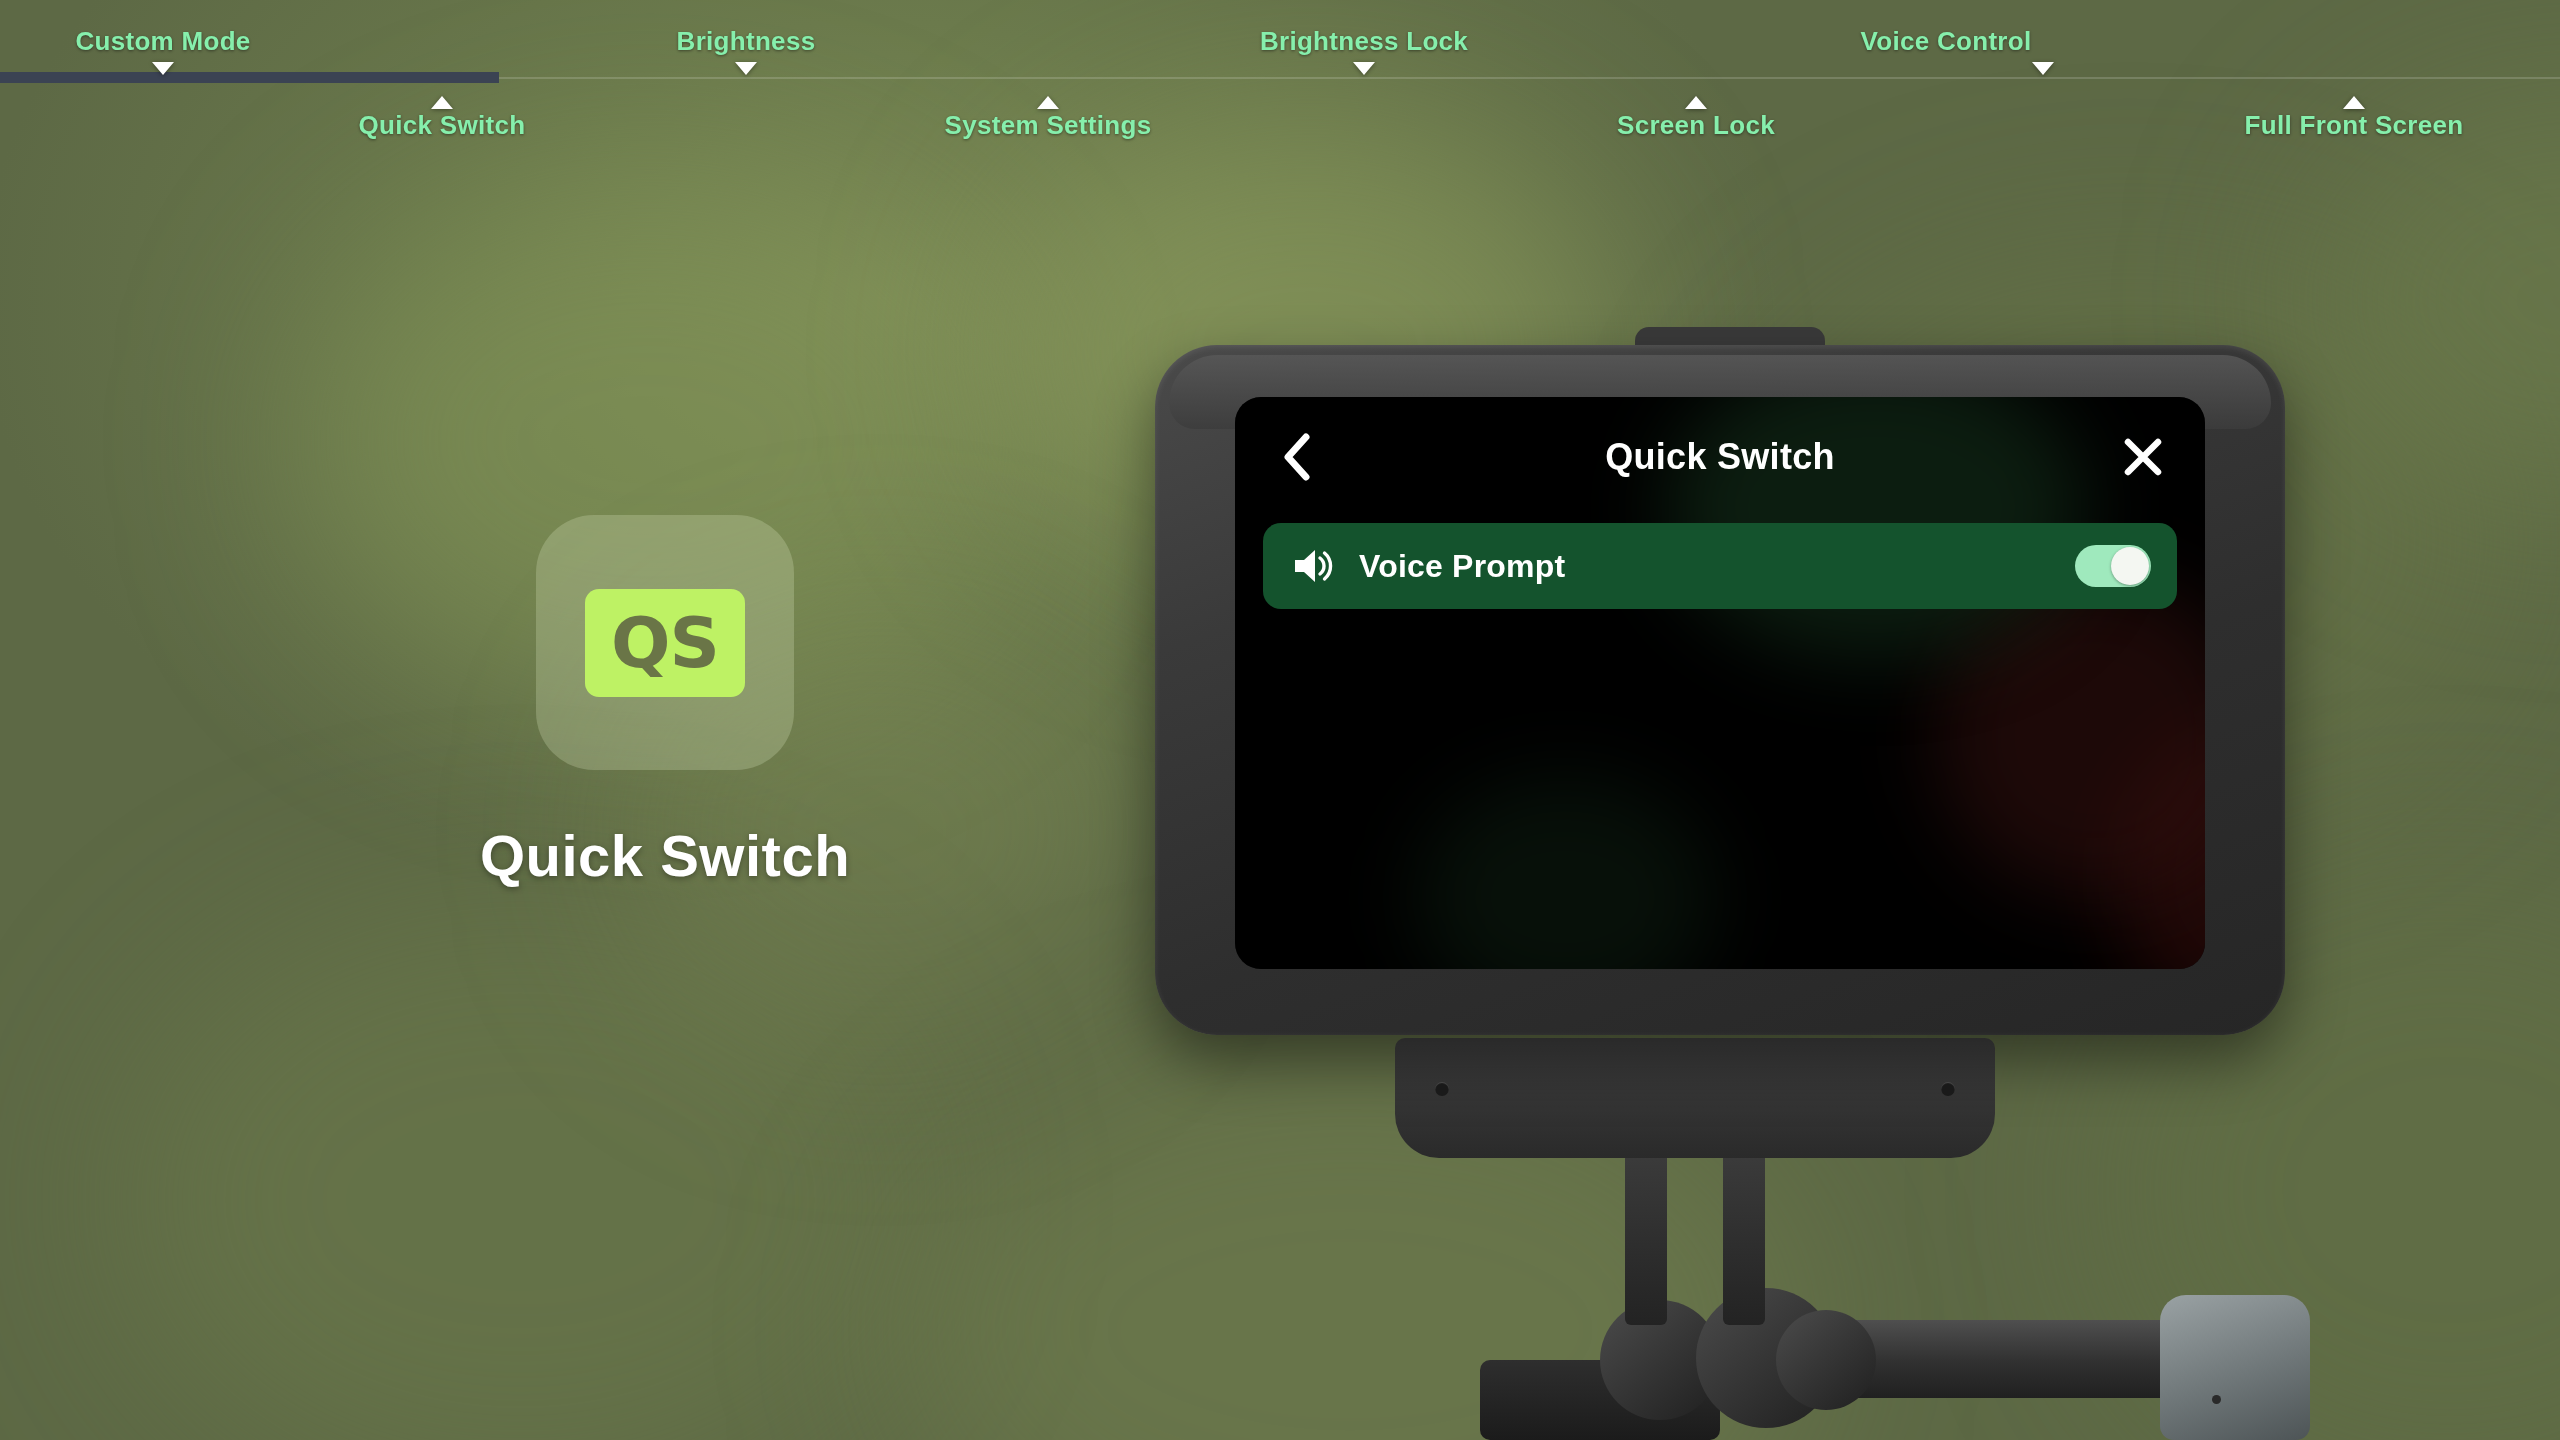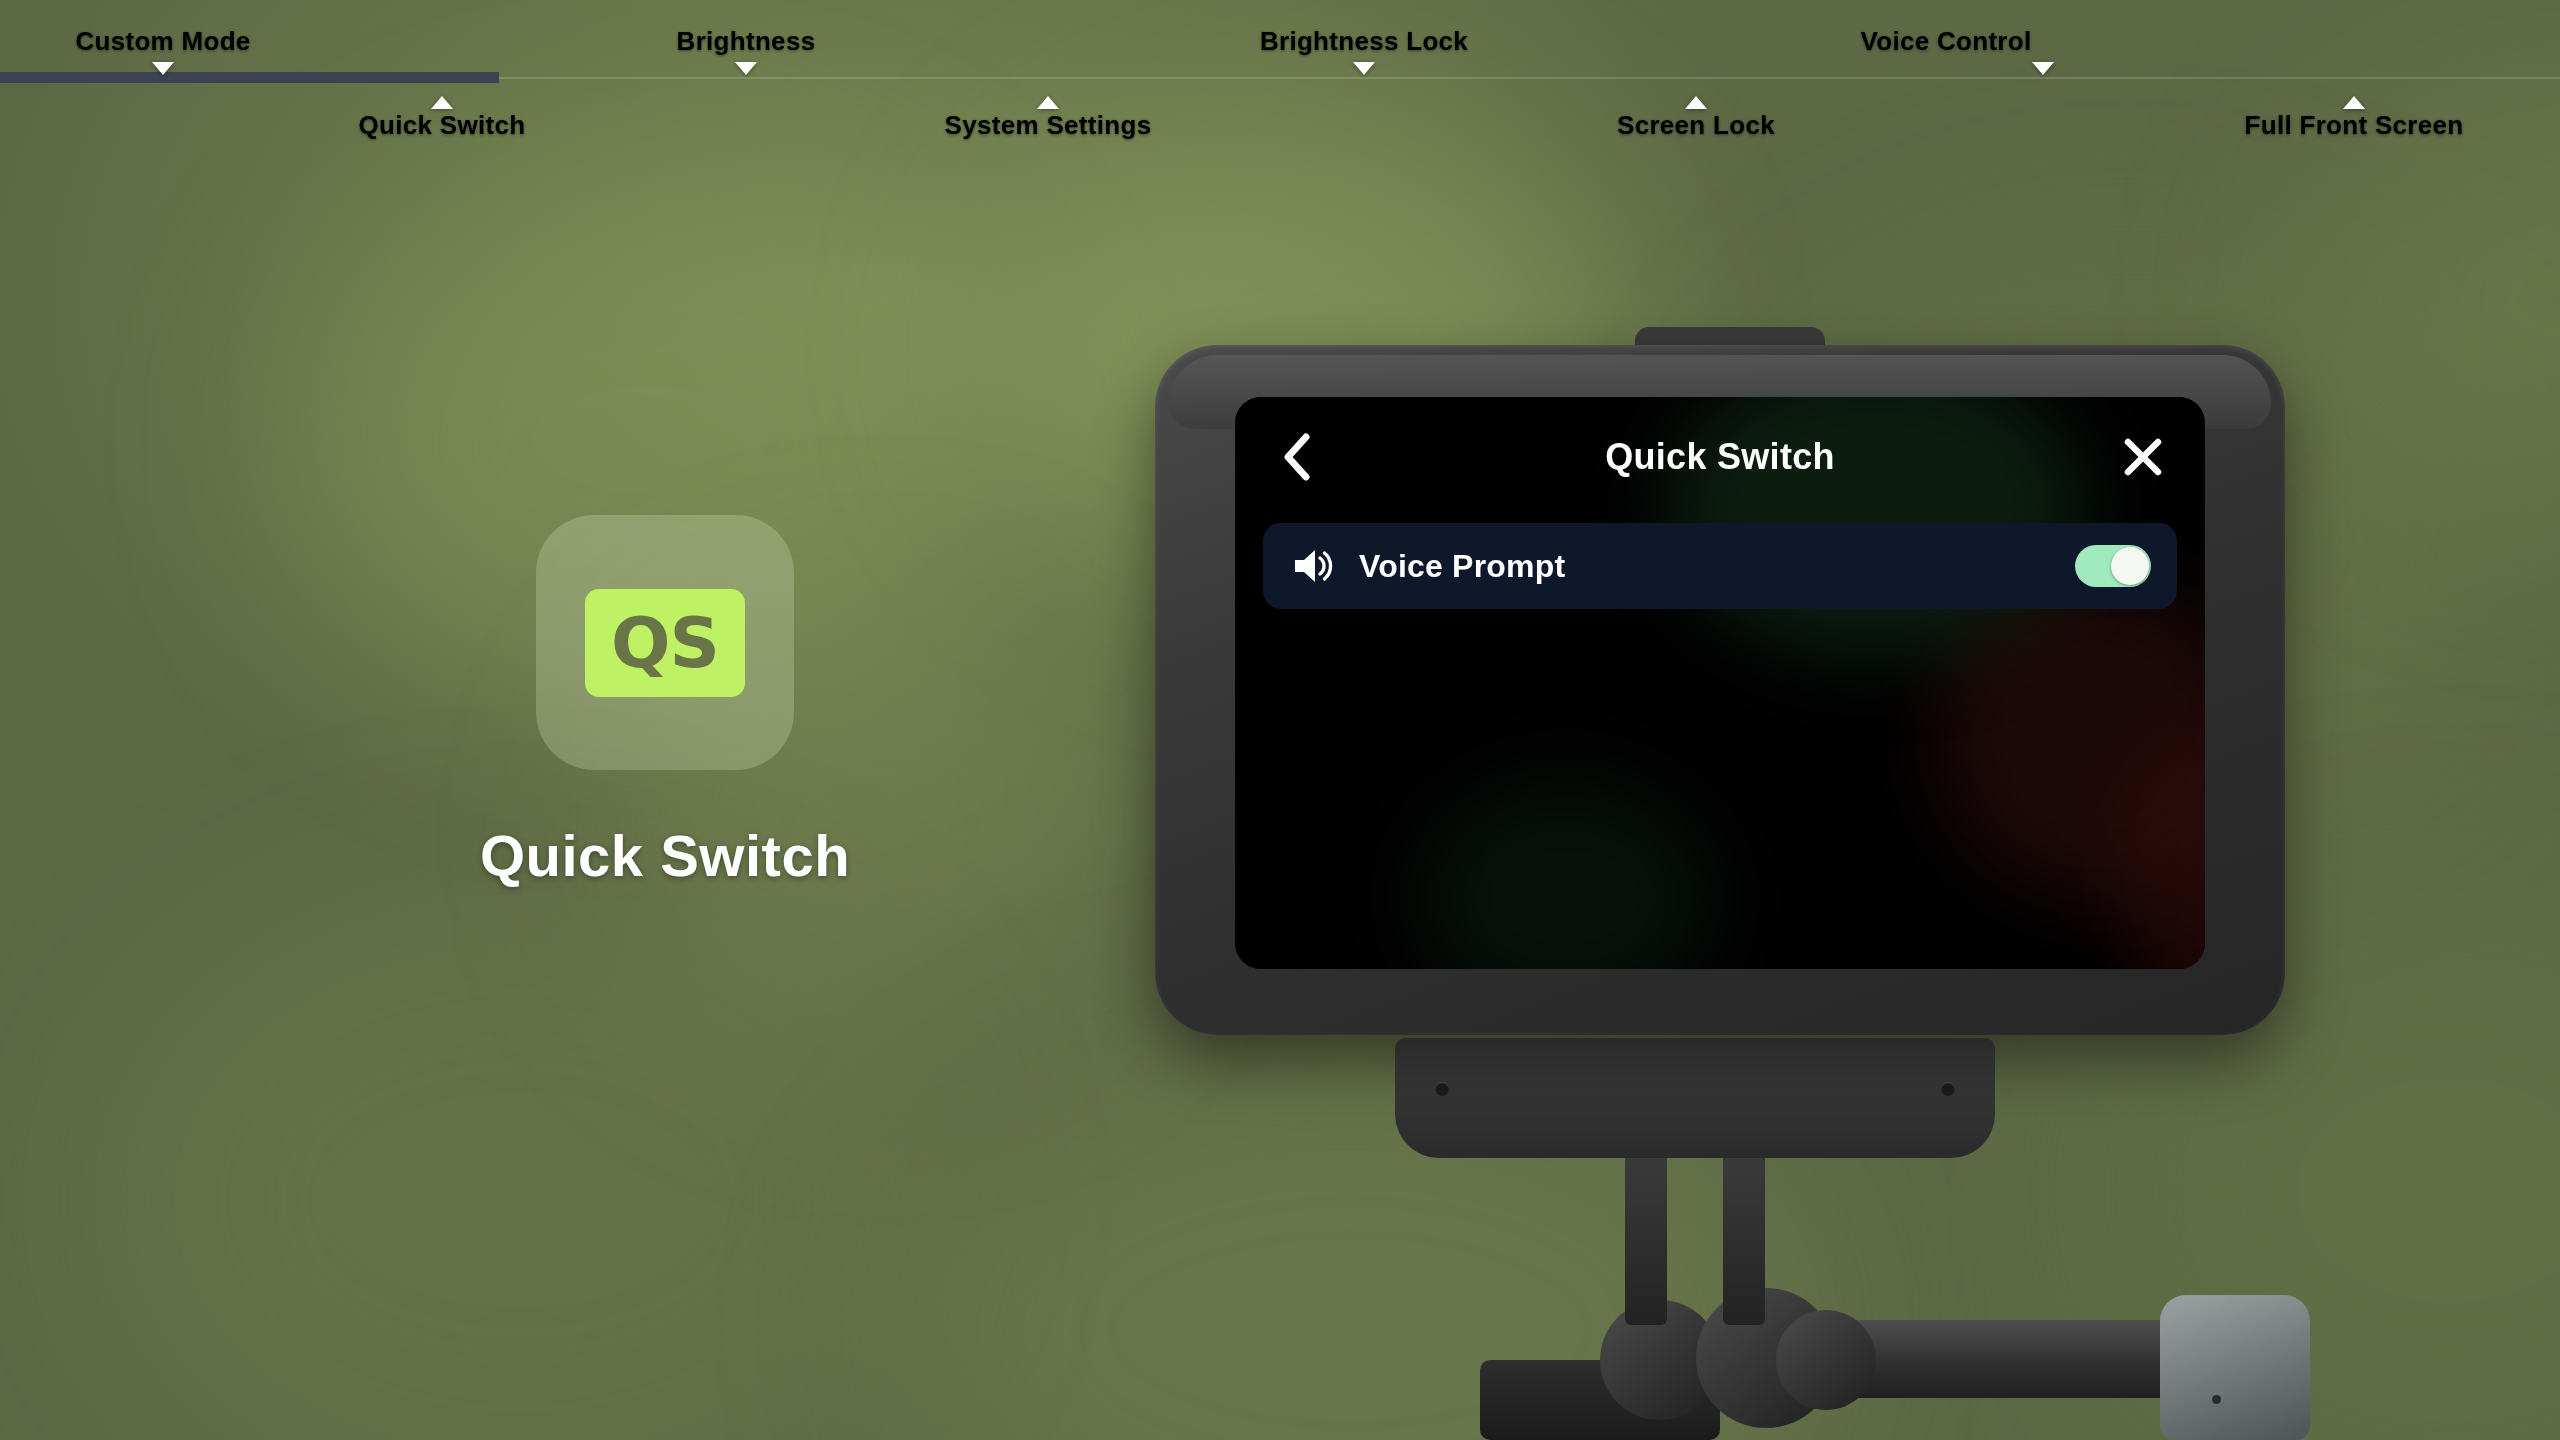--- a/index.html
+++ b/index.html
@@ -14,21 +14,21 @@
   #bg { position:absolute; inset:0; overflow:hidden; }
   .blob { position:absolute; border-radius:50%; filter:blur(90px); }
 
   
   #topbar {
     position:absolute; left:0; top:0; width:2560px; height:160px;
     z-index:20;
   }
   .nav-label {
     position:absolute;
-    color:#000000;
+    color:#86efac;
     font-size:26px;
     font-weight:bold;
     letter-spacing:0.3px;
     white-space:nowrap;
     transform:translateX(-50%);
     text-shadow:0 1px 3px rgba(0,0,0,.45);
   }
   .nav-arrow {
     position:absolute;
     transform:translateX(-50%);
@@ -298,21 +298,21 @@
           </svg>
         </div>
         <div id="ui-title">Quick Switch</div>
         <div id="close-btn">
           <svg width="44" height="44" viewBox="0 0 44 44">
             <path d="M7 7 L37 37 M37 7 L7 37" stroke="#ffffff" stroke-width="6.5" stroke-linecap="round" fill="none"></path>
           </svg>
         </div>
       </div>
 
-      <div class="row" style="background: #0f172a;">
+      <div class="row" style="background: #14532d;">
         <span class="row-icon">
           <svg width="44" height="40" viewBox="0 0 44 40">
             <path d="M4 14 L13 14 L24 4 L24 36 L13 26 L4 26 Z" fill="#ffffff"></path>
             <path d="M29 12 A10 10 0 0 1 29 28" stroke="#ffffff" stroke-width="3.4" fill="none" stroke-linecap="round"></path>
             <path d="M33.5 7 A17 17 0 0 1 33.5 33" stroke="#ffffff" stroke-width="3.4" fill="none" stroke-linecap="round"></path>
           </svg>
         </span>
         <span class="row-label">Voice Prompt</span>
         <span class="toggle" style="background: rgb(159, 233, 189);">
           <span class="toggle-knob"></span>

